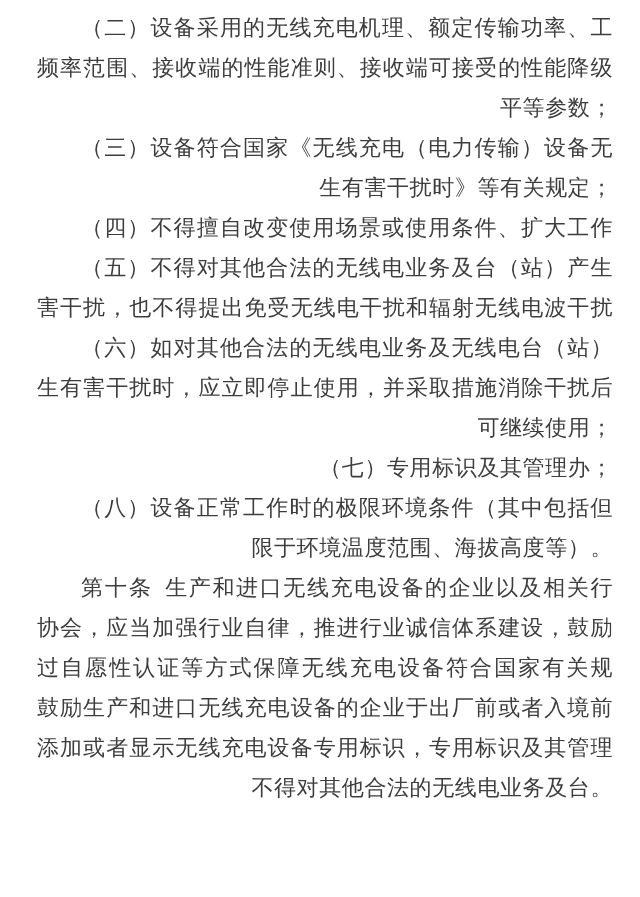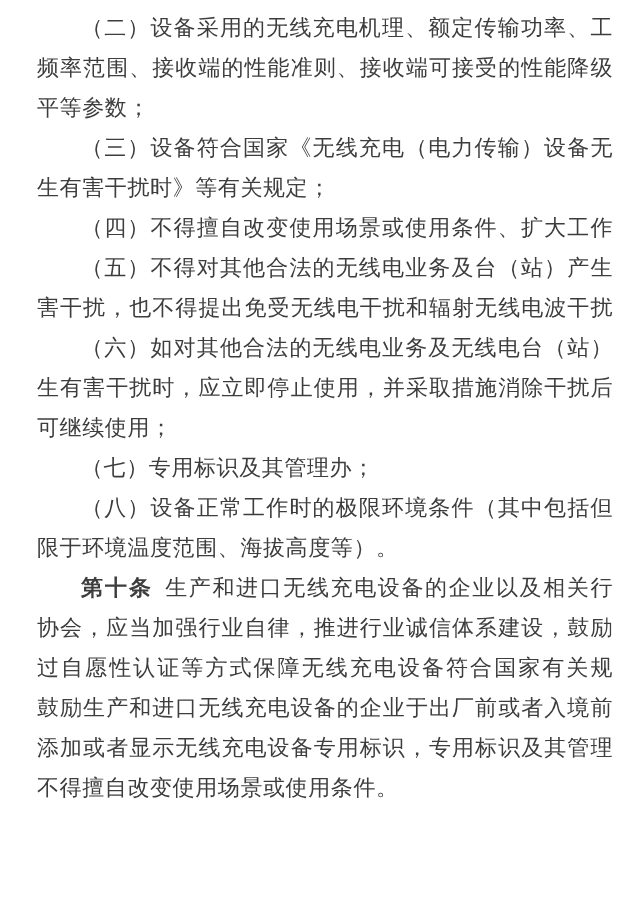--- a/index.html
+++ b/index.html
@@ -20,36 +20,36 @@
   }
   .para {
     margin: 0;
     padding: 0;
   }
   .ln {
     height: 40px;
     line-height: 40px;
     font-size: 22px;
     letter-spacing: 0.6px;
-    text-align: left;
+    text-align: right;
     white-space: nowrap;
     overflow: visible;
   }
   .ln.fill {
     white-space: normal;
     text-align: justify;
     text-align-last: justify;
     text-justify: inter-character;
     overflow: hidden;
   }
   .ln.ind {
     text-indent: 2em;
   }
   .art {
-    font-weight: bold;
+    font-weight: normal;
     margin-right: 0.55em;
     letter-spacing: 1px;
   }
 </style>
 </head>
 <body>
 
 <div class="page">
 
   <div class="para">
@@ -88,16 +88,16 @@
   </div>
 
   <div class="para">
     <div class="ln ind fill">
       <strong class="art">第十条</strong><span>生产和进口无线充电设备的企业以及相关行业</span>
     </div>
     <div class="ln fill">协会，应当加强行业自律，推进行业诚信体系建设，鼓励通</div>
     <div class="ln fill">过自愿性认证等方式保障无线充电设备符合国家有关规定，</div>
     <div class="ln fill">鼓励生产和进口无线充电设备的企业于出厂前或者入境前</div>
     <div class="ln fill">添加或者显示无线充电设备专用标识，专用标识及其管理办</div>
-    <div class="ln">不得擅自改变使用场景或使用条件。</div>
+    <div class="ln">不得对其他合法的无线电业务及台。</div>
   </div>
 
 </div>
 
 </body></html>

